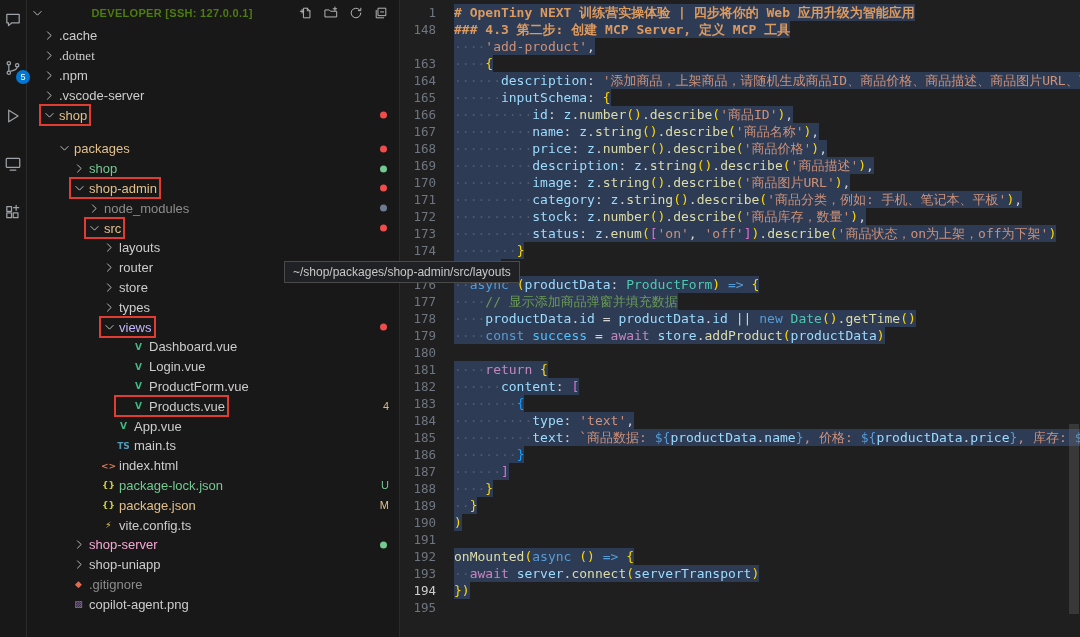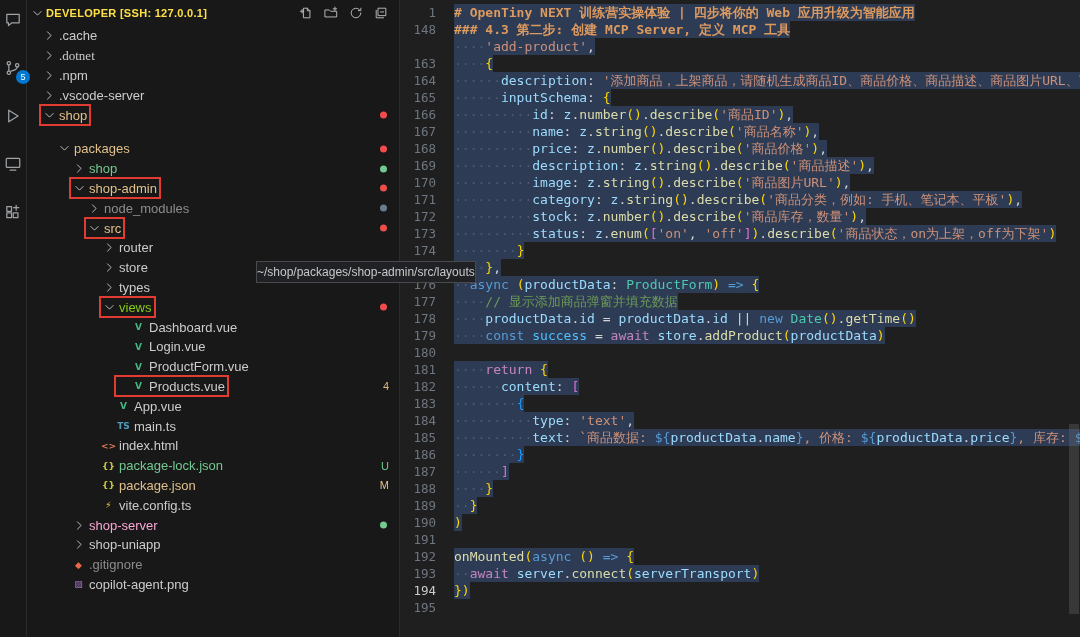--- a/index.html
+++ b/index.html
@@ -10,42 +10,42 @@
   
   .activitybar { width:27px; background:#181818; border-right:1px solid #2b2b2b;
                  display:flex; flex-direction:column; align-items:center; padding-top:10px; gap:28px; flex:none; }
   .ab-item { position:relative; width:20px; height:20px; color:#9da3a8; display:flex; align-items:center; justify-content:center; }
   .ab-badge { position:absolute; right:-7px; bottom:-6px; background:var(--badge,#0078d4); color:#fff;
               font-size:9px; min-width:14px; height:14px; border-radius:8px; padding:0 3px;
               display:flex; align-items:center; justify-content:center; }
 
   
   .sidebar { width:373px; background:#181818; border-right:1px solid #2b2b2b; overflow:hidden; flex:none; }
-  .sidebar-header { height:26px; display:flex; align-items:center; padding:0 10px 0 4px; color:#fde047; }
+  .sidebar-header { height:26px; display:flex; align-items:center; padding:0 10px 0 4px; color:#4d7c0f;text-align:center; }
   .sidebar-title { font-size:11px; font-weight:bold; letter-spacing:.3px; margin-left:2px; flex:1;
                    white-space:nowrap; overflow:hidden; }
   .header-actions { display:flex; gap:9px; color:#b8babc; }
   .ha-item { width:16px; height:16px; display:flex; align-items:center; justify-content:center; }
 
   .tree-row { height:19.8px; display:flex; align-items:center; position:relative;
               color:#cccccc; font-size:13px; white-space:nowrap; }
   .row-main { display:inline-flex; align-items:center; height:18px; padding:0 2px; }
   .annotated { outline:2px solid var(--annot,#e03c31); }
   .twistie { width:13px; display:inline-flex; justify-content:center; align-items:center; color:#cccccc; flex:none; }
   .file-spacer { width:13px; flex:none; }
   .file-icon { width:15px; flex:none; font-size:9px; font-weight:bold; text-align:center;
                font-family:"DejaVu Sans", sans-serif; }
   .tree-label { margin-left:3px; }
   .dot-right { position:absolute; right:12px; top:50%; transform:translateY(-50%);
                width:7px; height:7px; border-radius:50%; }
   .badge-right { position:absolute; right:10px; font-size:11px; }
 
   
-  .tooltip { position:absolute; left:256px; top:261px; z-index:40; background:#202124;
-             border:1px solid #4a4a4a; color:#c8c8c8; font-size:12px; padding:3px 0; white-space:nowrap; }
+  .tooltip { position:absolute; left:284px; top:261px; z-index:40; background:#202124;
+             border:1px solid #4a4a4a; color:#c8c8c8; font-size:12px; padding:3px 8px; white-space:nowrap; }
 
   
   .editor { flex:1; position:relative; background:#1f1f1f; overflow:hidden;
             font-family:"DejaVu Sans Mono", monospace; font-size:13px; padding-top:4px; }
   .code-line { display:flex; height:17px; line-height:17px; white-space:pre; }
   .gutter { width:40px; flex:none; text-align:right; color:#6e7681; font-size:12.5px; padding-right:4px; }
   .gutter.active { color:#cccccc; }
   .line-content { margin-left:14px; flex:none; color:#d4d4d4; }
   .line-content.sel { background:var(--sel,#2d3b54); }
   .tok-md { font-weight:bold; }
@@ -234,20 +234,30 @@
           </span>
           <span class="dot-right" style="background: rgb(241, 76, 76);"></span>
         </div>
         <div class="tree-row" style="padding-left: 74px;">
           <span class="row-main">
             <span class="twistie">
               <svg width="13" height="13" viewBox="0 0 16 16" fill="none" stroke="currentColor" stroke-width="1.1" stroke-linecap="round" stroke-linejoin="round">
                 <path d="M5.5 3.5L10 8l-4.5 4.5"></path>
               </svg>
             </span>
+            <span class="tree-label">layouts</span>
+          </span>
+        </div>
+        <div class="tree-row" style="padding-left: 74px;">
+          <span class="row-main">
+            <span class="twistie">
+              <svg width="13" height="13" viewBox="0 0 16 16" fill="none" stroke="currentColor" stroke-width="1.1" stroke-linecap="round" stroke-linejoin="round">
+                <path d="M5.5 3.5L10 8l-4.5 4.5"></path>
+              </svg>
+            </span>
             <span class="tree-label">router</span>
           </span>
         </div>
         <div class="tree-row" style="padding-left: 74px;">
           <span class="row-main">
             <span class="twistie">
               <svg width="13" height="13" viewBox="0 0 16 16" fill="none" stroke="currentColor" stroke-width="1.1" stroke-linecap="round" stroke-linejoin="round">
                 <path d="M5.5 3.5L10 8l-4.5 4.5"></path>
               </svg>
             </span>
@@ -264,21 +274,21 @@
             <span class="tree-label">types</span>
           </span>
         </div>
         <div class="tree-row" style="padding-left: 74px;">
           <span class="row-main annotated">
             <span class="twistie">
               <svg width="13" height="13" viewBox="0 0 16 16" fill="none" stroke="currentColor" stroke-width="1.1" stroke-linecap="round" stroke-linejoin="round">
                 <path d="M3.5 5.5L8 10l4.5-4.5"></path>
               </svg>
             </span>
-            <span class="tree-label" style="color: #84cc16;">views</span>
+            <span class="tree-label" style="color: #c4b5fd;">views</span>
           </span>
           <span class="dot-right" style="background: rgb(241, 76, 76);"></span>
         </div>
         <div class="tree-row" style="padding-left: 89px;">
           <span class="row-main">
             <span class="file-spacer"></span>
             <span class="file-icon" style="color: rgb(66, 184, 131);">V</span>
             <span class="tree-label">Dashboard.vue</span>
           </span>
         </div>

